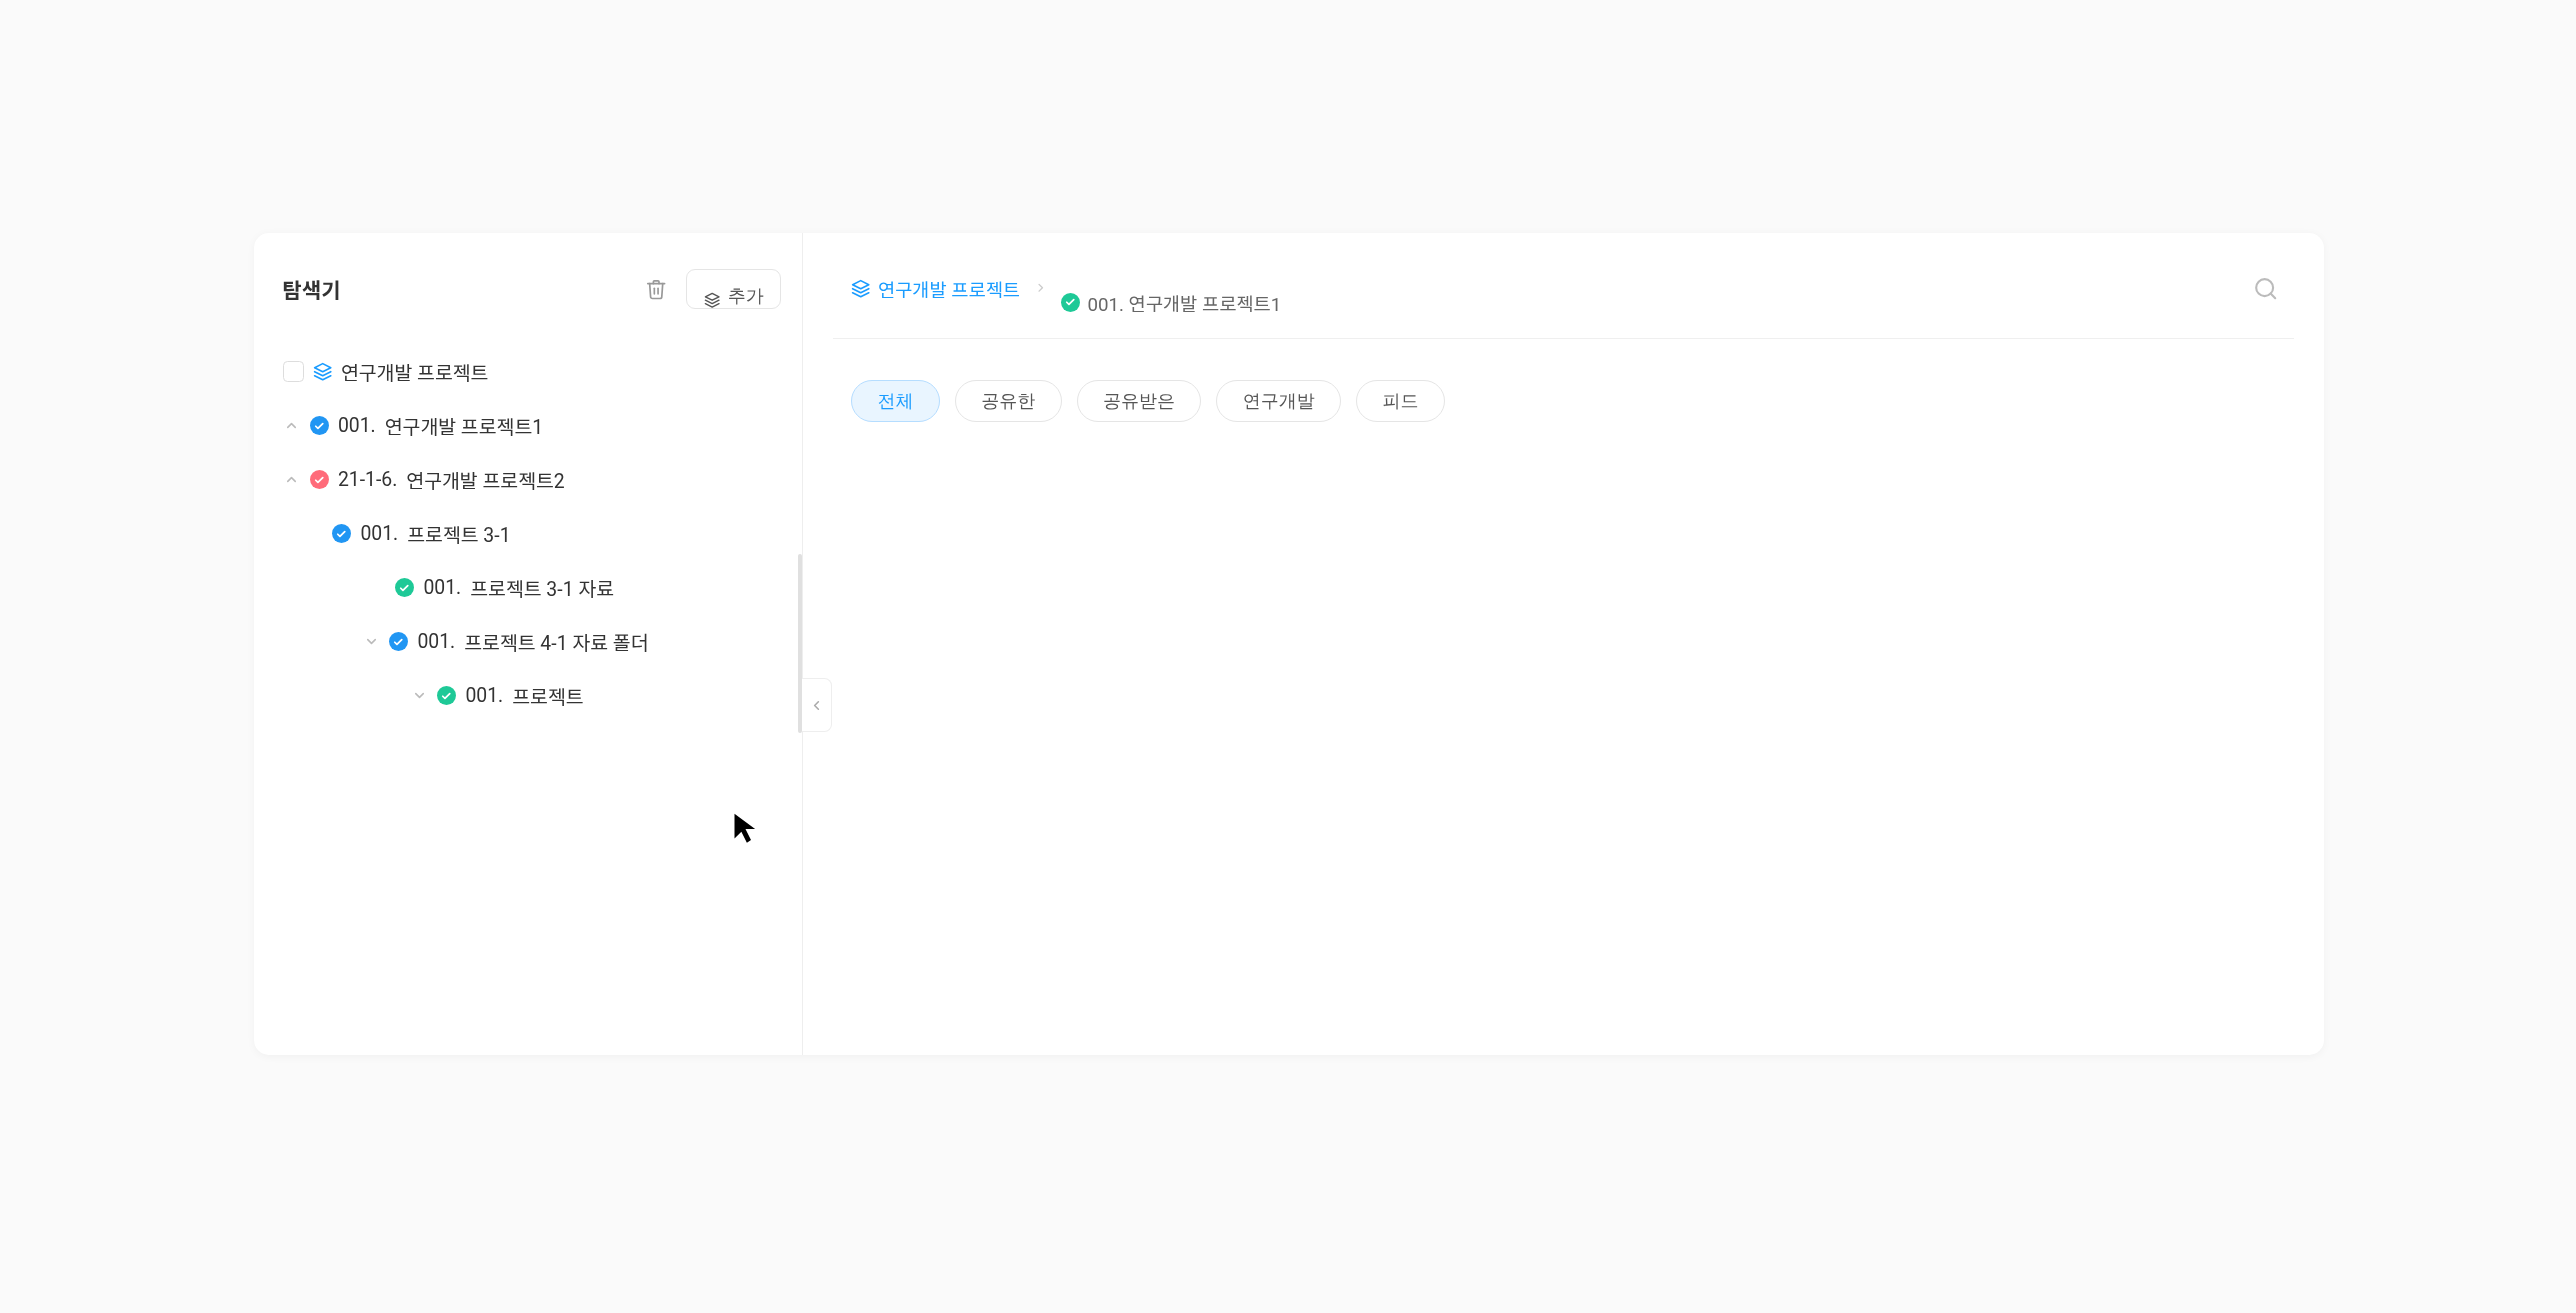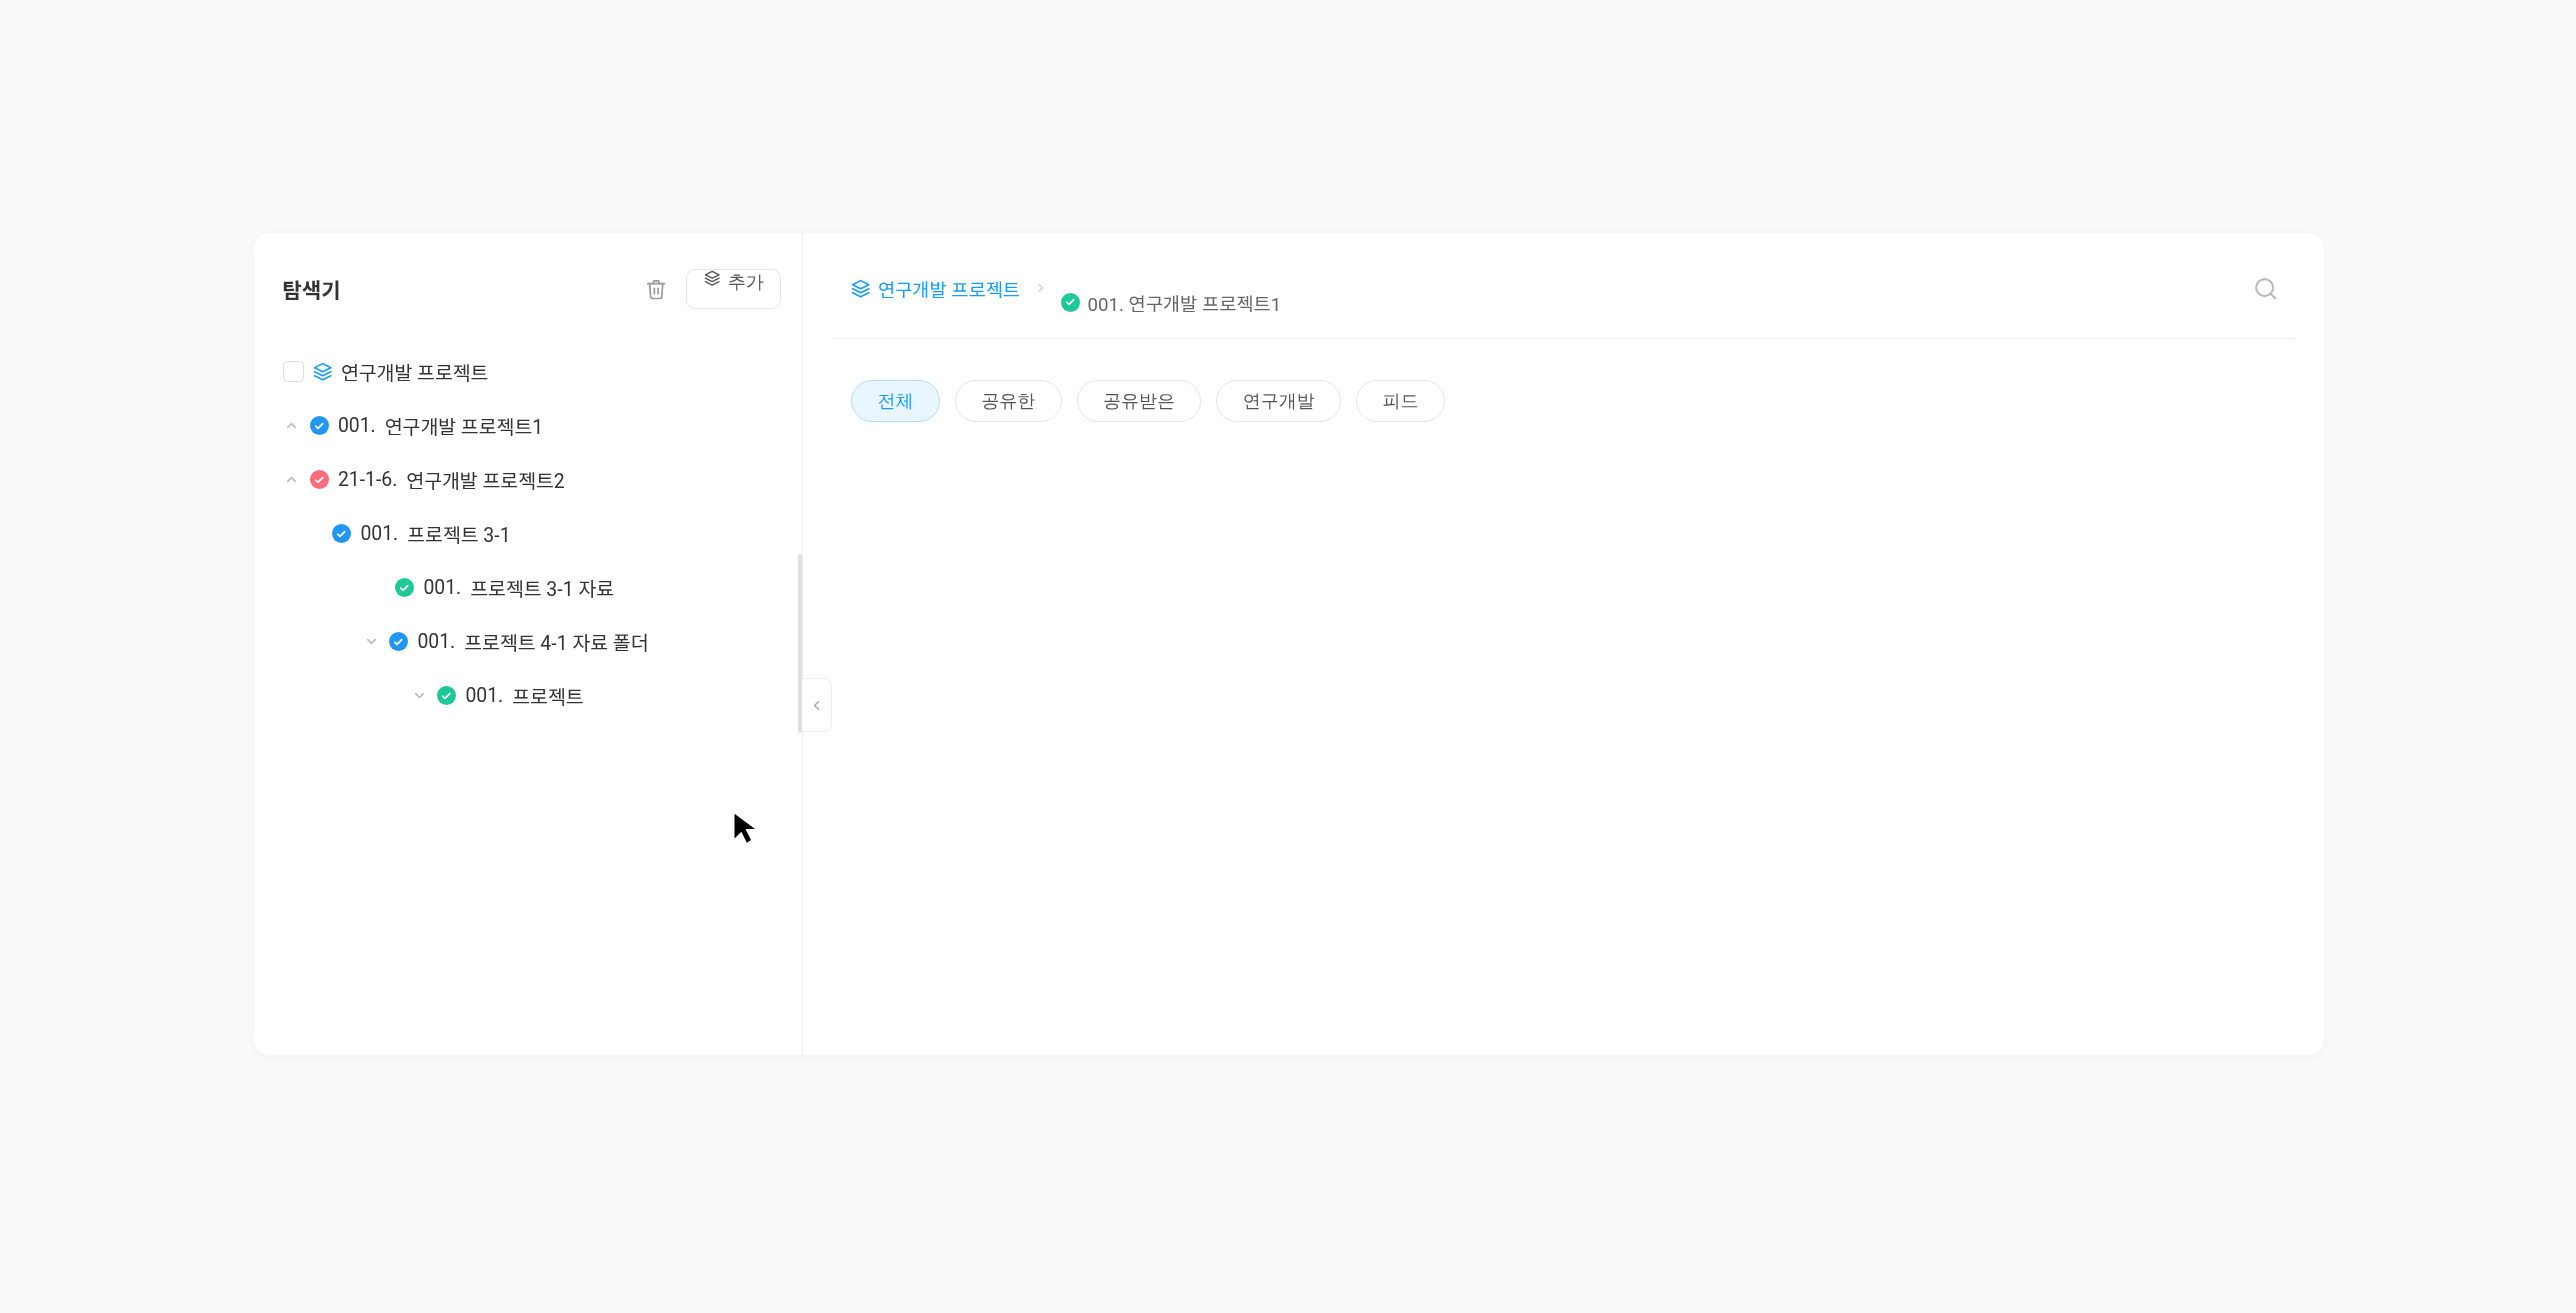--- a/index.html
+++ b/index.html
@@ -58,21 +58,21 @@
   cursor: pointer;
   color: #999999;
 }
 .add-btn {
   height: 40px;
   padding: 0 16.4px;
   border: 0.7px solid #e5e5e5;
   background: #ffffff;
   border-radius: 9px;
   display: flex;
-  align-items: flex-start;
+  align-items: flex-end;
   gap: 7.5px;
   cursor: pointer;
   font-size: 18px;
   color: #555555;
 }
 .tree {
   margin-top: 16.4px;
 }
 .tree-row {
   display: flex;

